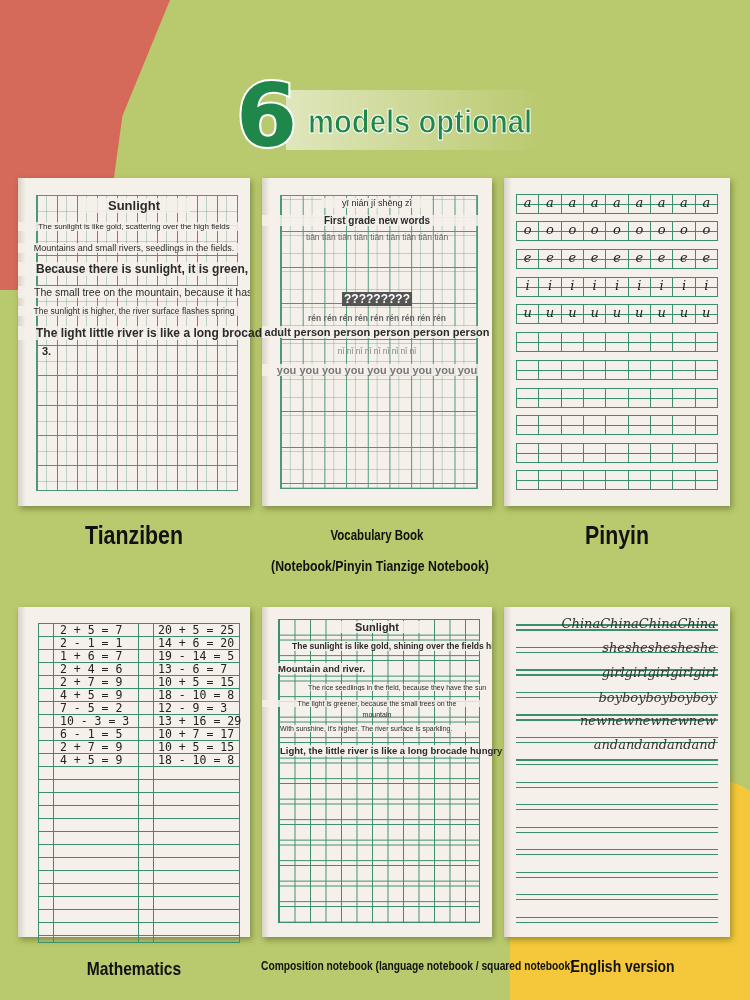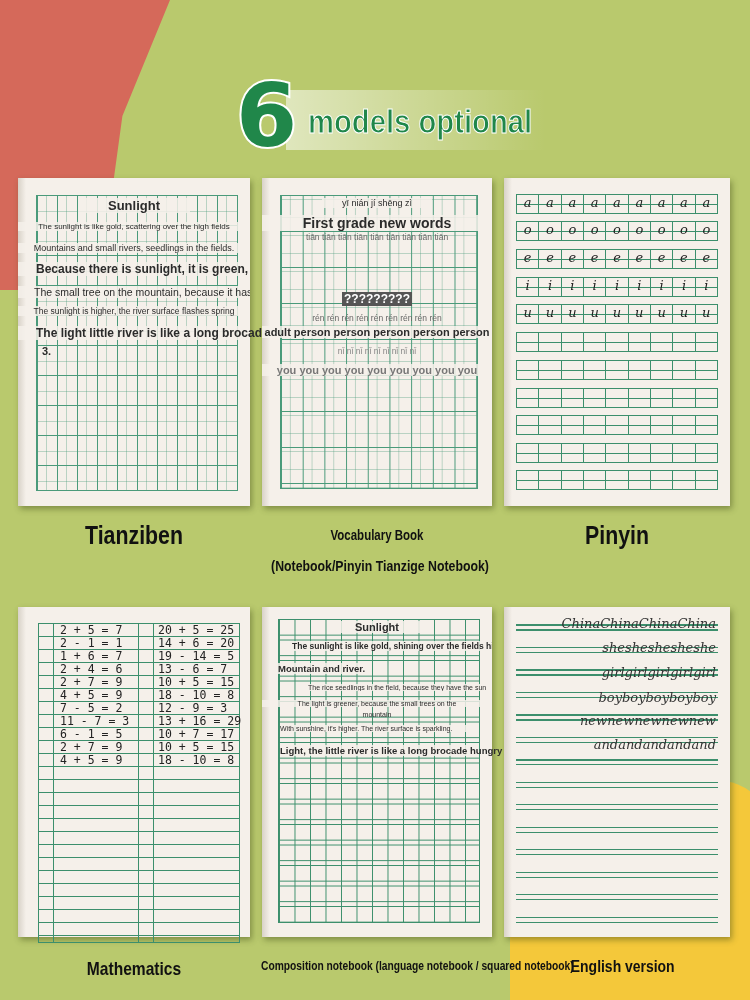--- a/index.html
+++ b/index.html
@@ -54,24 +54,24 @@
   <div class="txt blur" style="top:108px;font-size:10.5px;font-weight:normal;text-align:right;padding-left:16px;overflow:hidden;">The small tree on the mountain, because it has</div>
   <div class="txt blur" style="top:128px;font-size:8.5px;font-weight:normal;">The sunlight is higher, the river surface flashes spring</div>
   <div class="txt blur" style="top:148px;font-size:12px;text-align:left;padding-left:18px;">The light little river is like a long brocade</div>
   <div class="txt" style="top:167px;font-size:11px;text-align:left;padding-left:24px;">3.</div>
 </div>
 <div class="label" style="left:18px;top:520px;width:232px;font-size:26px;">Tianziben</div>
 
 <div class="book" style="left:262px;top:178px;width:230px;height:328px;">
   <div class="grid-tian" style="left:18px;top:17px;width:196px;height:292px;background-size:21.7px 100%,100% 36px,21.7px 100%,100% 18px;"></div>
   <div class="txt blur" style="top:20px;font-size:9px;font-weight:normal;left:60px;right:60px;">yī nián jí shēng zì</div>
-  <div class="txt blur" style="top:37px;font-size:14px;">First grade new words</div>
+  <div class="txt blur" style="top:37px;font-size:10px;">First grade new words</div>
   <div class="txt" style="top:54px;font-size:8.5px;font-weight:normal;color:#666;">tiān tiān tiān tiān tiān tiān tiān tiān tiān</div>
   <div class="txt" style="top:114px;left:80px;right:80px;font-size:12px;background:#555;color:#fff;">?????????</div>
-  <div class="txt" style="top:135px;font-size:8.5px;font-weight:normal;color:#666;">rén rén rén rén rén rén rén rén rén</div>
+  <div class="txt" style="top:135px;font-size:8.5px;font-weight:bold;color:#666;">rén rén rén rén rén rén rén rén rén</div>
   <div class="txt blur" style="top:148px;font-size:11px;">adult person person person person person</div>
   <div class="txt" style="top:168px;font-size:8.5px;font-weight:normal;color:#888;">nǐ nǐ nǐ nǐ nǐ nǐ nǐ nǐ nǐ</div>
   <div class="txt blur" style="top:186px;font-size:11px;color:#777;">you you you you you you you you you</div>
 </div>
 <div class="label" style="left:262px;top:527px;width:230px;font-size:14px;">Vocabulary Book</div>
 <div class="label" style="left:230px;top:557px;width:300px;font-size:15px;">(Notebook/Pinyin Tianzige Notebook)</div>
 
 <div class="book" style="left:504px;top:178px;width:226px;height:328px;">
   <div class="py-row" style="top:16px;">
       <span>a</span>
@@ -204,21 +204,21 @@
     <div class="v" style="left:114px;"></div>
   </div>
   <div class="math-col" style="left:42px;top:17px;">
     <div>2 + 5 = 7</div>
       <div>2 - 1 = 1</div>
       <div>1 + 6 = 7</div>
       <div>2 + 4 = 6</div>
       <div>2 + 7 = 9</div>
       <div>4 + 5 = 9</div>
       <div>7 - 5 = 2</div>
-      <div>11 - 7 = 3</div>
+      <div>10 - 3 = 3</div>
       <div>6 - 1 = 5</div>
       <div>2 + 7 = 9</div>
       <div>4 + 5 = 9</div>
   </div>
   <div class="math-col" style="left:140px;top:17px;">
     <div>20 + 5 = 25</div>
       <div>14 + 6 = 20</div>
       <div>19 - 14 = 5</div>
       <div>13 - 6 = 7</div>
       <div>10 + 5 = 15</div>

